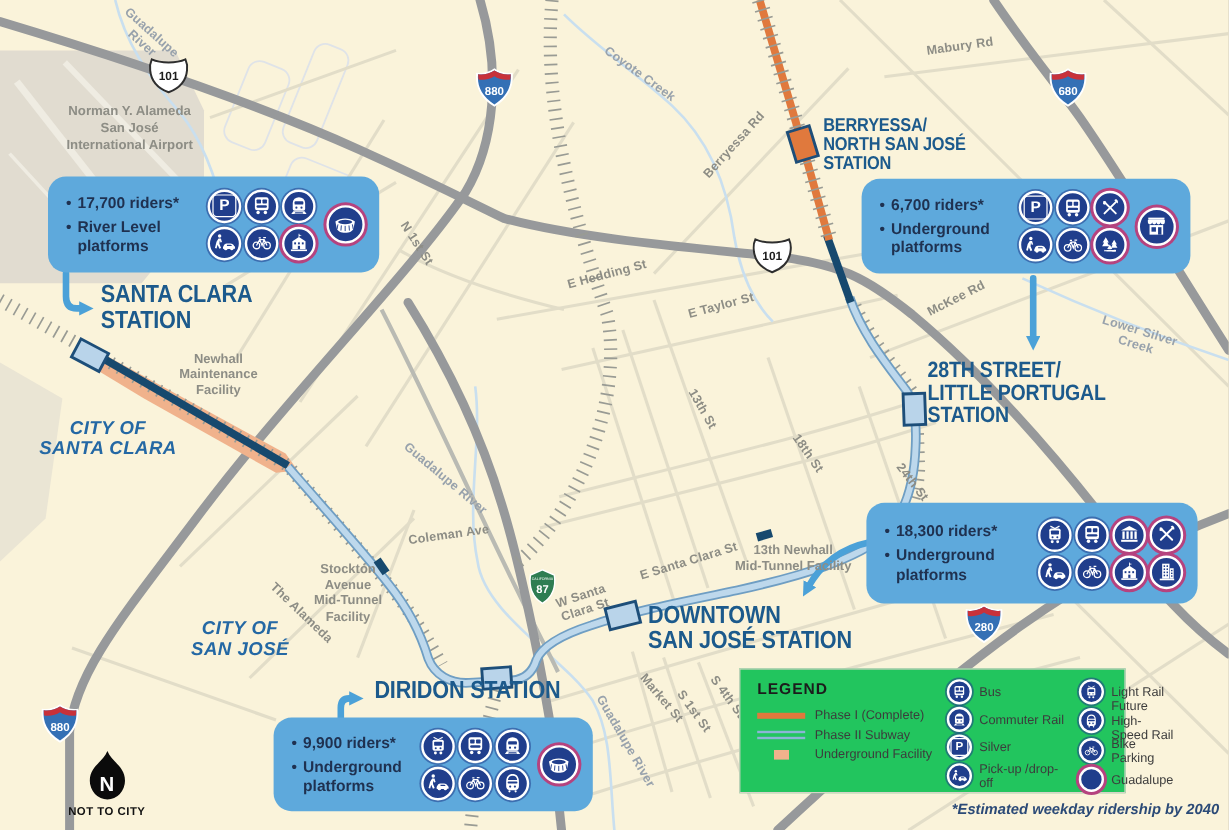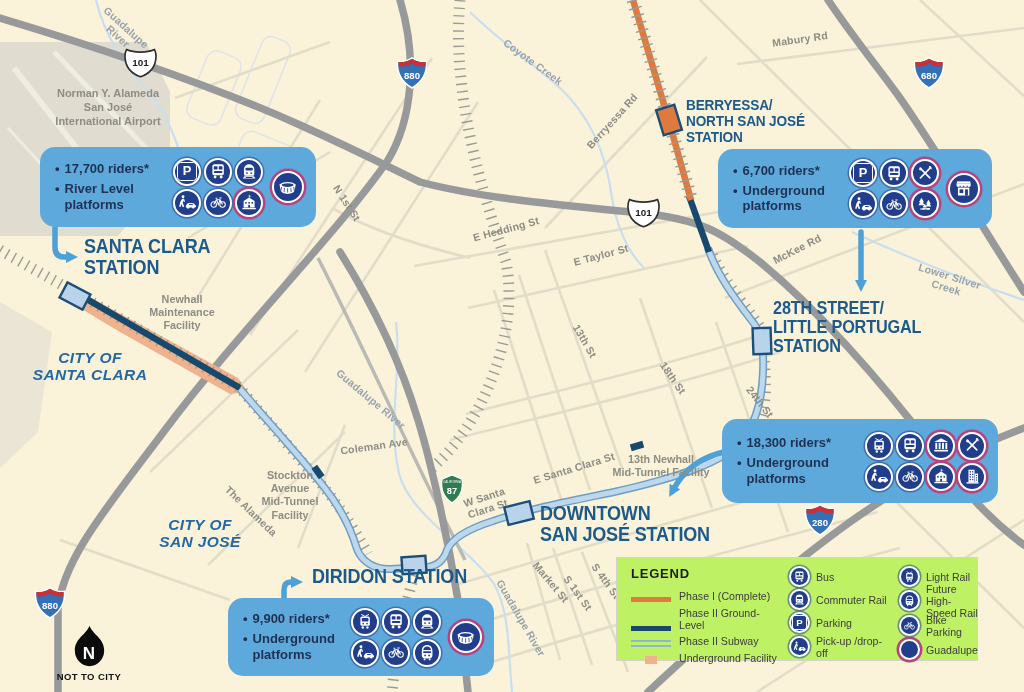--- a/index.html
+++ b/index.html
@@ -23,26 +23,26 @@
   .co-b .dot{flex:none;}
   .co-grid{display:grid;gap:3px;align-content:center;}
   .co-extra{margin-left:1px;}
   .cicon{position:relative;border-radius:50%;background:#203e8c;border:2px solid #fff;
          box-shadow:0 0 0 1.5px rgba(32,62,140,.55);display:flex;align-items:center;justify-content:center;
          flex:none;box-sizing:border-box;}
   .cicon svg{width:76%;height:76%;display:block;}
   .cicon.lm{box-shadow:0 0 0 2.5px #b5437f;}
   .pbox{width:1.35em;height:1.35em;border:.14em solid #fff;border-radius:.28em;color:#fff;font-weight:bold;
         font-size:1em;display:flex;align-items:center;justify-content:center;line-height:1;}
-  #legend{position:absolute;left:616px;top:557px;width:362px;height:104px;background:#bef264;
+  #legend{position:absolute;left:616px;top:557px;width:322px;height:104px;background:#22c55e;
           border:1.5px solid #d6d3c8;box-sizing:border-box;padding:8px 8px 6px 14px;display:flex;gap:8px;}
   .lg-left{width:150px;flex:none;}
   .lg-title{font-size:13px;font-weight:bold;color:#1c1c1c;letter-spacing:.8px;}
   .lg-lines{display:flex;flex-direction:column;gap:4.5px;margin-top:9px;}
-  .lg-line{display:flex;align-items:flex-end;gap:8px;font-size:10.6px;color:#3c3c3c;}
+  .lg-line{display:flex;align-items:center;gap:8px;font-size:10.6px;color:#3c3c3c;}
   .sw{width:40px;flex:none;}
   .sw-phase1{height:5px;background:#e0793d;}
   .sw-phase2-ground{height:5px;background:#17496e;}
   .sw-phase2-subway{height:7px;border-top:2px solid #8cb5d6;border-bottom:2px solid #8cb5d6;box-sizing:border-box;}
   .sw-maintenance{height:8px;background:linear-gradient(to right,transparent 34%,#f0b28c 34%,#f0b28c 66%,transparent 66%);}
   .lg-col{display:flex;flex-direction:column;gap:2px;}
   .lg-col0{width:102px;flex:none;}
   .lg-item{display:flex;align-items:center;gap:6px;font-size:10.6px;color:#3c3c3c;height:23px;}
   #compass{position:absolute;left:53px;top:624px;width:72px;text-align:center;}
   #compass svg{display:block;margin:0 auto;width:33px;height:44px;}
@@ -244,21 +244,21 @@
         </svg>
       </div>
       <div class="shield" style="left: 396px; top: 56px; width: 32px; height: 33.92px;">
         <svg viewBox="0 0 40 42">
           <path d="M20,1 C26,5.5 33,6.5 39,5.5 C40.5,19 35,32 20,41 C5,32 -0.5,19 1,5.5 C7,6.5 14,5.5 20,1 Z" fill="#fff"></path>
           <path d="M20,3.2 C25.5,7 32,8 37,7.2 C38.2,19 33.4,30.3 20,38.6 C6.6,30.3 1.8,19 3,7.2 C8,8 14.5,7 20,3.2 Z" fill="#3470b5"></path>
           <path d="M20,3.2 C25.5,7 32,8 37,7.2 L36.6,12.6 C30,13.6 24,12 20,9.2 C16,12 10,13.6 3.4,12.6 L3,7.2 C8,8 14.5,7 20,3.2 Z" fill="#c8313a"></path>
           <text x="20" y="28.5" text-anchor="middle" font-size="12" font-weight="bold" fill="#fff" font-family="Liberation Sans,sans-serif">880</text>
         </svg>
       </div>
-      <div class="shield" style="left: 874px; top: 56px; width: 32px; height: 33.92px; margin-left: 39px;">
+      <div class="shield" style="left: 874px; top: 56px; width: 32px; height: 33.92px;">
         <svg viewBox="0 0 40 42">
           <path d="M20,1 C26,5.5 33,6.5 39,5.5 C40.5,19 35,32 20,41 C5,32 -0.5,19 1,5.5 C7,6.5 14,5.5 20,1 Z" fill="#fff"></path>
           <path d="M20,3.2 C25.5,7 32,8 37,7.2 C38.2,19 33.4,30.3 20,38.6 C6.6,30.3 1.8,19 3,7.2 C8,8 14.5,7 20,3.2 Z" fill="#3470b5"></path>
           <path d="M20,3.2 C25.5,7 32,8 37,7.2 L36.6,12.6 C30,13.6 24,12 20,9.2 C16,12 10,13.6 3.4,12.6 L3,7.2 C8,8 14.5,7 20,3.2 Z" fill="#c8313a"></path>
           <text x="20" y="28.5" text-anchor="middle" font-size="12" font-weight="bold" fill="#fff" font-family="Liberation Sans,sans-serif">680</text>
         </svg>
       </div>
       <div class="shield" style="left: 627px; top: 194px; width: 33px; height: 34.98px;">
         <svg viewBox="0 0 40 40">
           <path d="M3,5.5 C8.5,8 13.5,8.6 20,8.6 C26.5,8.6 31.5,8 37,5.5 C38.6,9 39.2,12.5 38.6,16.5 C37.6,28 30.5,34.8 20,38.6 C9.5,34.8 2.4,28 1.4,16.5 C0.8,12.5 1.4,9 3,5.5 Z" fill="#fff" stroke="#2e2e2e" stroke-width="2"></path>
@@ -694,24 +694,20 @@
 
   <div id="legend">
     <div class="lg-left">
       <div class="lg-title">LEGEND</div>
       <div class="lg-lines" id="lg-lines">
           <div class="lg-line">
             <span class="sw sw-phase1"></span>
             <span>Phase I (Complete)</span>
           </div>
           <div class="lg-line">
-            <span class="sw sw-phase2-ground"></span>
-            <span>Phase II Ground-Level</span>
-          </div>
-          <div class="lg-line">
             <span class="sw sw-phase2-subway"></span>
             <span>Phase II Subway</span>
           </div>
           <div class="lg-line">
             <span class="sw sw-maintenance"></span>
             <span>Underground Facility</span>
           </div>
         </div>
     </div>
     <div class="lg-col lg-col0" id="lg-col0">
@@ -746,21 +742,21 @@
                 <path d="M8,19.6 h8 l0.9,1.4 h-9.8 z"></path>
               </g>
             </svg>
           </div>
           <span>Commuter Rail</span>
         </div>
         <div class="lg-item">
           <div class="cicon" style="height: 21px; width: 21px; font-size: 9.66px;">
             <div class="pbox">P</div>
           </div>
-          <span>Parking</span>
+          <span>Silver</span>
         </div>
         <div class="lg-item">
           <div class="cicon" style="height: 21px; width: 21px; font-size: 9.66px;">
             <svg viewBox="0 0 24 24">
               <g fill="#fff">
                 <circle cx="6.6" cy="4.9" r="1.9"></circle>
                 <path d="M5.4,7.6 h2.6 l1.2,3.8 -1.6,0.5 -0.8,-2.2 -0.5,3.6 1.9,4.6 -1.9,0.9 -1.9,-4.4 -1.1,4 -1.8,-0.5 1.7,-6.8 z"></path>
                 <path d="M10.8,16.2 c0.6,-2 1.8,-3.2 3.7,-3.2 h3.9 c2,0 3.5,1.1 4.2,2.8 l0.9,0.7 c0.3,0.9 0.3,1.8 -0.2,2.4 h-1.3 a2,2 0 0 1 -3.9,0.1 h-2.8 a2,2 0 0 1 -3.9,0 h-0.8 c-0.5,-0.9 -0.3,-2.1 0.2,-2.8 z"></path>
               </g>
               <path d="M14.6,14.4 h3.6 c0.9,0 1.6,0.5 2,1.3 h-5.6 z" fill="#203e8c"></path>
@@ -827,13 +823,14 @@
   </div>
 
   <div id="compass">
     <svg viewBox="0 0 36 46">
       <path d="M18,1 C22,11 34,15 34,28 A16,17 0 1 1 2,28 C2,15 14,11 18,1 Z" fill="#0b0b0b"></path>
     </svg>
     <div class="compass-n">N</div>
     <div class="compass-cap">NOT TO CITY</div>
   </div>
 
+  <div id="footnote">*Estimated weekday ridership by 2040</div>
 </div>
 
 </body></html>

